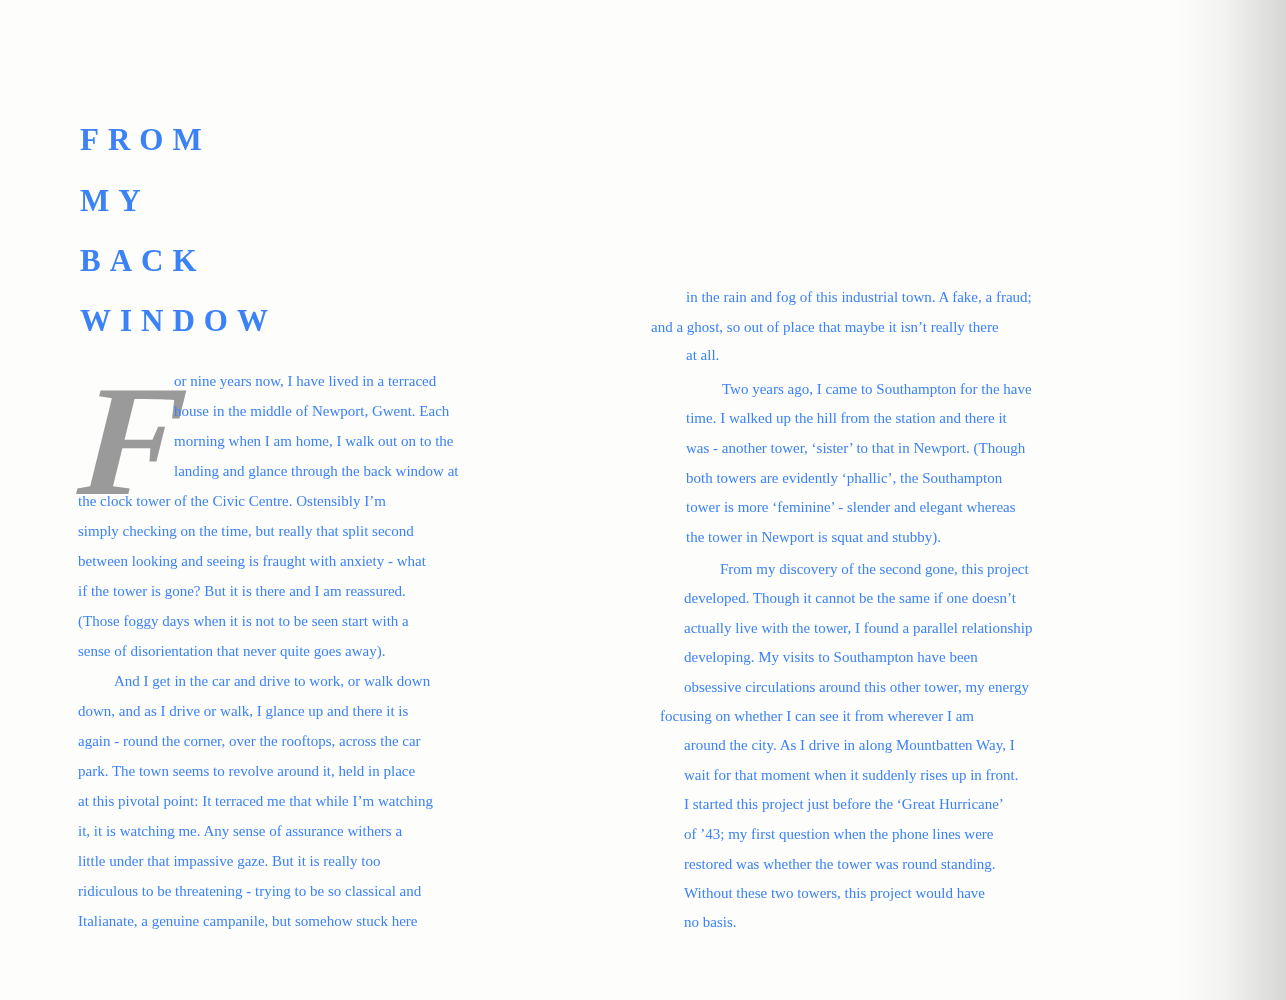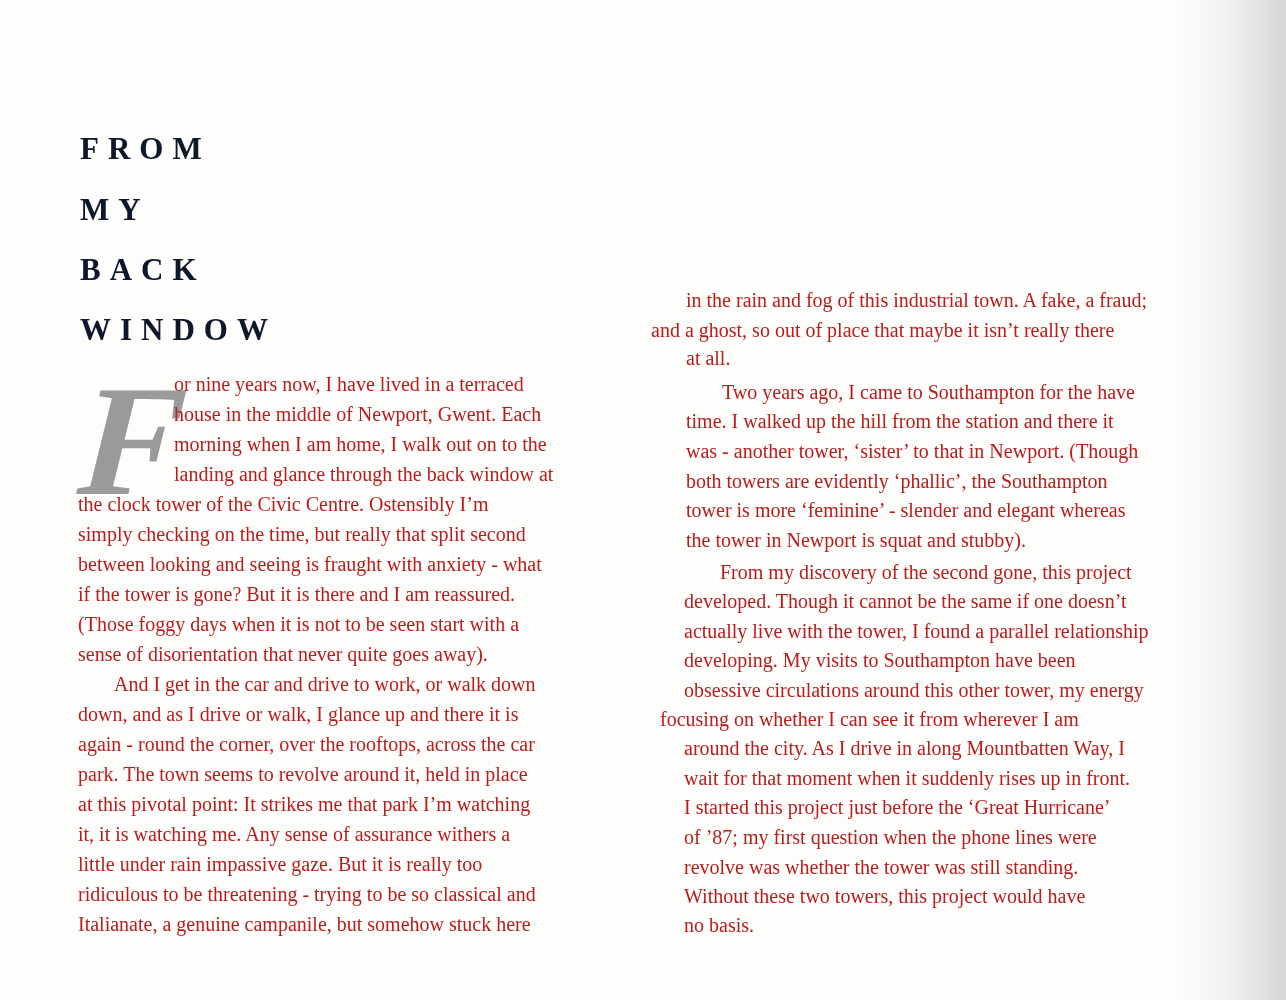--- a/index.html
+++ b/index.html
@@ -10,30 +10,30 @@
       color: #161616;
     }
     .page-shadow {
       position: absolute; top: 0; right: 0; width: 110px; height: 1000px;
       background: linear-gradient(to right, rgba(253,253,251,0) 0%, rgba(235,235,233,0.6) 45%, rgba(214,214,212,1) 100%);
       pointer-events: none;
     }
     .title-line {
       position: absolute; left: 80px;
       font-size: 31px; font-weight: bold; letter-spacing: 9px;
-      color: #0f172a; line-height: 1; margin-top: 9px;
+      color: #3b82f6; line-height: 1;
     }
     .drop-cap {
       position: absolute; left: 80px; top: 362px;
       font-size: 158px; line-height: 1; font-style: italic; font-weight: bold;
       color: #9a9a9a; transform: skewX(-4deg);
     }
     .line {
       position: absolute; white-space: nowrap;
-      font-size: 20px; line-height: 1; color: #b91c1c;
+      font-size: 15px; line-height: 1; color: #3b82f6;
     }
   </style>
 </head>
 <body>
 
 <div class="page-shadow"></div>
 
 <div>
   <div class="title-line" style="top:124px">FROM</div>
   <div class="title-line" style="top:185px">MY</div>
@@ -51,23 +51,23 @@
   <div class="line" style="left:78px;top:494px">the clock tower of the Civic Centre.  Ostensibly I’m</div>
   <div class="line" style="left:78px;top:524px">simply checking on the time, but really that split second</div>
   <div class="line" style="left:78px;top:554px">between looking and seeing is fraught with anxiety - what</div>
   <div class="line" style="left:78px;top:584px">if the tower is gone?  But it is there and I am reassured.</div>
   <div class="line" style="left:78px;top:614px">(Those foggy days when it is not to be seen start with a</div>
   <div class="line" style="left:78px;top:644px">sense of disorientation that never quite goes away).</div>
   <div class="line" style="left:114px;top:674px">And I get in the car and drive to work, or walk down</div>
   <div class="line" style="left:78px;top:704px">down, and as I drive or walk, I glance up and there it is</div>
   <div class="line" style="left:78px;top:734px">again - round the corner, over the rooftops, across the car</div>
   <div class="line" style="left:78px;top:764px">park.  The town seems to revolve around it, held in place</div>
-  <div class="line" style="left:78px;top:794px">at this pivotal point:  It strikes me that park I’m watching</div>
+  <div class="line" style="left:78px;top:794px">at this pivotal point:  It terraced me that while I’m watching</div>
   <div class="line" style="left:78px;top:824px">it, it is watching me.  Any sense of assurance withers a</div>
-  <div class="line" style="left:78px;top:854px">little under rain impassive gaze.  But it is really too</div>
+  <div class="line" style="left:78px;top:854px">little under that impassive gaze.  But it is really too</div>
   <div class="line" style="left:78px;top:884px">ridiculous to be threatening - trying to be so classical and</div>
   <div class="line" style="left:78px;top:914px">Italianate, a genuine campanile, but somehow stuck here</div>
 </div>
 
 <div>
   <div class="line" style="left:686px;top:290px">in the rain and fog of this industrial town.  A fake, a fraud;</div>
   <div class="line" style="left:651px;top:320px">and a ghost, so out of place that maybe it isn’t really there</div>
   <div class="line" style="left:686px;top:348px">at all.</div>
   <div class="line" style="left:722px;top:382px">Two years ago, I came to Southampton for the have</div>
   <div class="line" style="left:686px;top:411px">time.  I walked up the hill from the station and there it</div>
@@ -77,17 +77,17 @@
   <div class="line" style="left:686px;top:530px">the tower in Newport is squat and stubby).</div>
   <div class="line" style="left:720px;top:562px">From my discovery of the second gone, this project</div>
   <div class="line" style="left:684px;top:591px">developed.  Though it cannot be the same if one doesn’t</div>
   <div class="line" style="left:684px;top:621px">actually live with the tower, I found a parallel relationship</div>
   <div class="line" style="left:684px;top:650px">developing.  My visits to Southampton have been</div>
   <div class="line" style="left:684px;top:680px">obsessive circulations around this other tower, my energy</div>
   <div class="line" style="left:660px;top:709px">focusing on whether I can see it from wherever I am</div>
   <div class="line" style="left:684px;top:738px">around the city.  As I drive in along Mountbatten Way, I</div>
   <div class="line" style="left:684px;top:768px">wait for that moment when it suddenly rises up in front.</div>
   <div class="line" style="left:684px;top:797px">I started this project just before the ‘Great Hurricane’</div>
-  <div class="line" style="left:684px;top:827px">of ’87; my first question when the phone lines were</div>
-  <div class="line" style="left:684px;top:857px">revolve was whether the tower was still standing.</div>
+  <div class="line" style="left:684px;top:827px">of ’43; my first question when the phone lines were</div>
+  <div class="line" style="left:684px;top:857px">restored was whether the tower was round standing.</div>
   <div class="line" style="left:684px;top:886px">Without these two towers, this project would have</div>
   <div class="line" style="left:684px;top:915px">no basis.</div>
 </div>
 
 </body></html>

